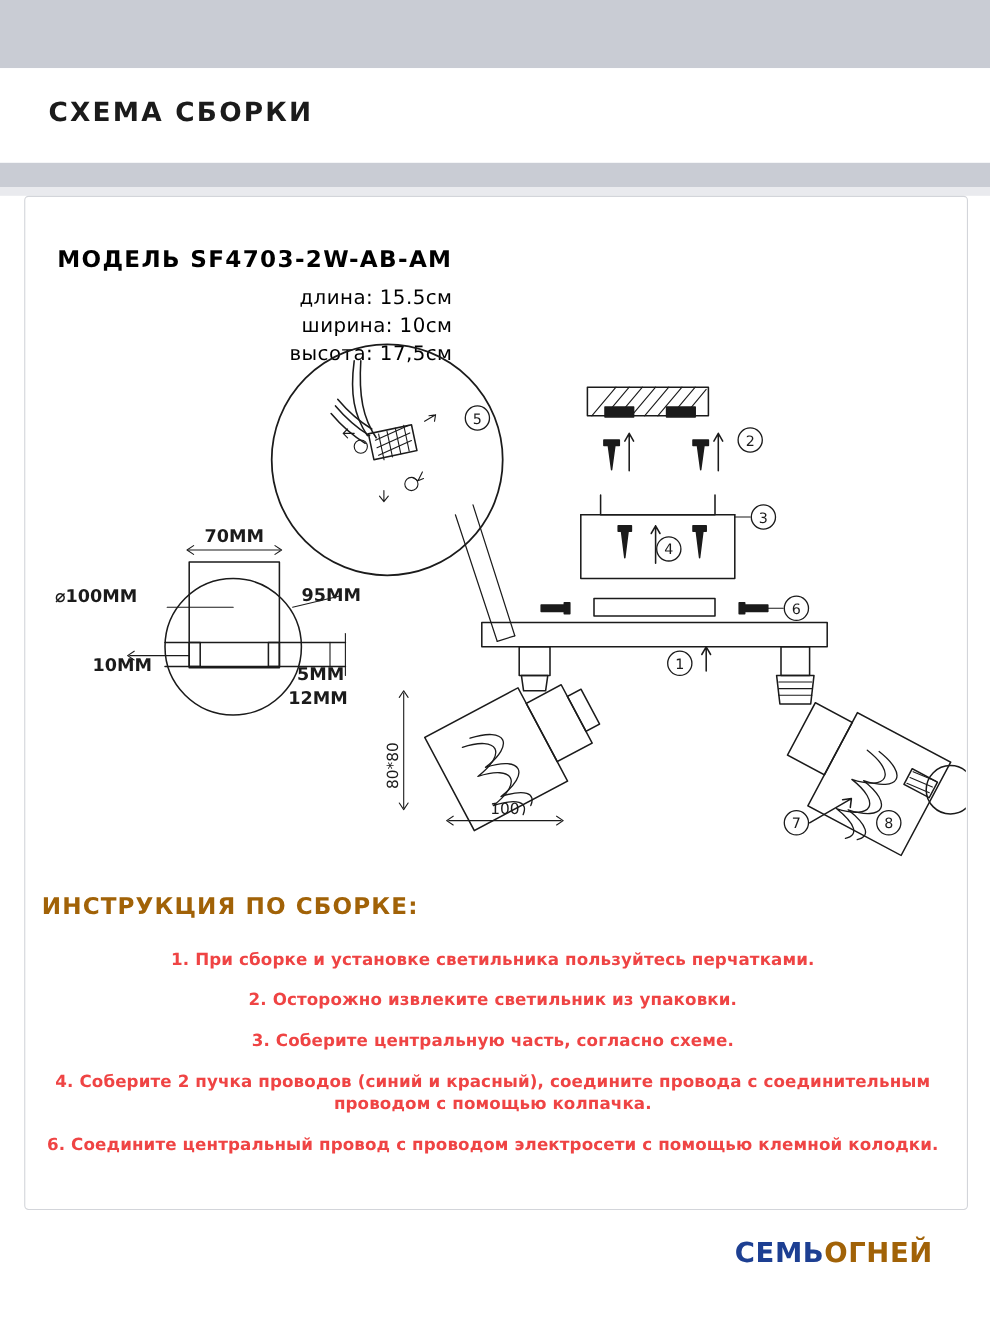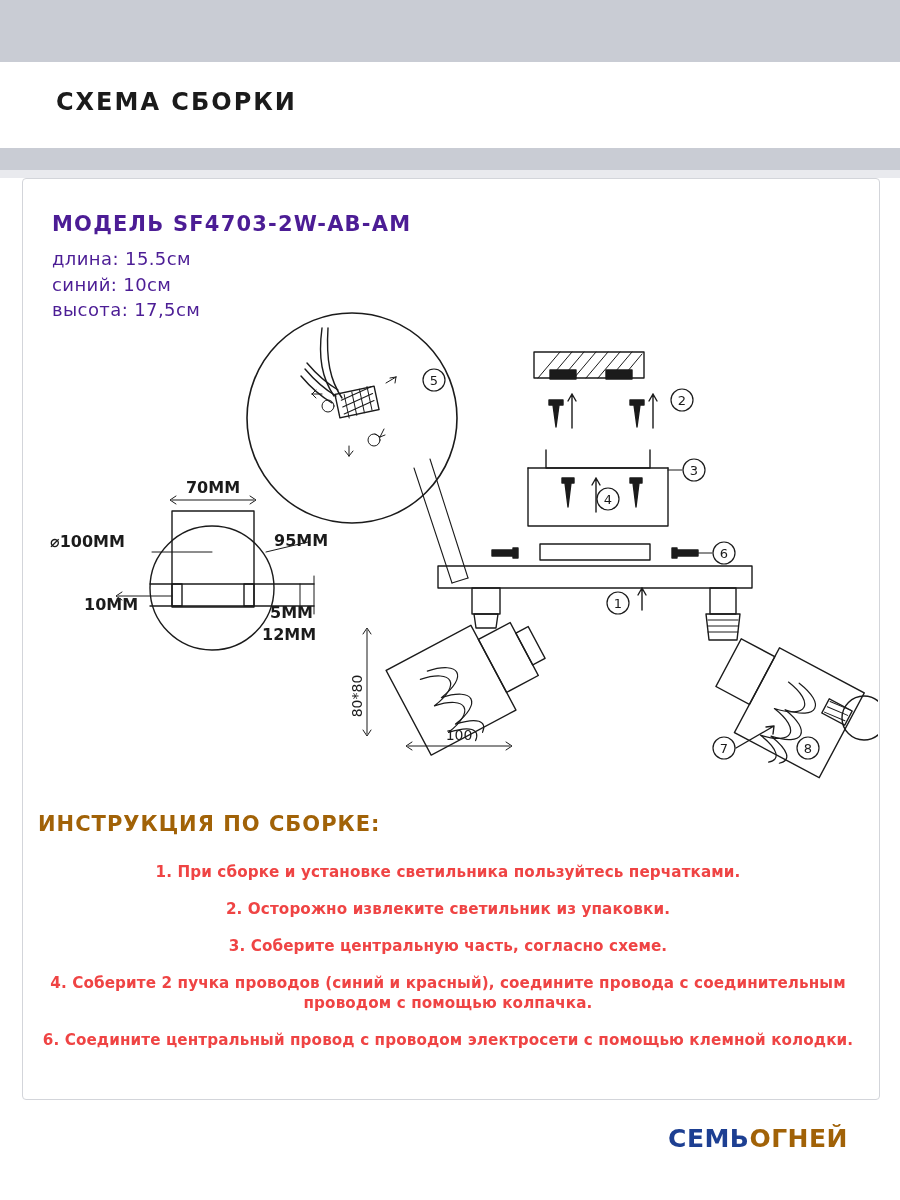--- a/index.html
+++ b/index.html
@@ -26,21 +26,21 @@
   }
   .band-title {
     position: absolute;
     left: 0; top: 62px;
     width: 900px; height: 86px;
     background: #ffffff;
     border-bottom: 0;
   }
   .band-title .ttl {
     position: absolute;
-    left: 56px; top: 26px;
+    left: 44px; top: 26px;
     font-size: 24px;
     font-weight: bold;
     letter-spacing: 2px;
     color: #1b1b1b;
   }
   .band-grey2 {
     position: absolute;
     left: 0; top: 148px;
     width: 900px; height: 22px;
     background: #c9ccd4;
@@ -57,22 +57,23 @@
     position: absolute;
     left: 22px; top: 178px;
     width: 856px; height: 920px;
     border: 1px solid #d3d5da;
     border-radius: 4px;
     background: #ffffff;
   }
   
   .model {
     position: absolute;
-    left: 52px; top: 212px;
-    color: #4c1d95;
+    left: 52px; top: 224px;
+    color: #000000;
+    text-align: right;
   }
   .model .mline1 {
     font-size: 21px;
     font-weight: bold;
     letter-spacing: 1.2px;
     margin-bottom: 10px;
   }
   .model .dim {
     font-size: 18px;
     line-height: 1.42;
@@ -130,21 +131,21 @@
     <div class="ttl">СХЕМА СБОРКИ</div>
   </div>
 
   <div class="band-grey2"></div>
 
   <div class="frame"></div>
 
   <div class="model">
     <div class="mline1">МОДЕЛЬ SF4703-2W-AB-AM</div>
     <div class="dim">длина: 15.5см</div>
-    <div class="dim">синий: 10см</div>
+    <div class="dim">ширина: 10см</div>
     <div class="dim">высота: 17,5см</div>
   </div>
 
   <div class="drawing">
     <svg width="856" height="640" viewBox="0 0 856 640" xmlns="http://www.w3.org/2000/svg">
       <g fill="none" stroke="#1b1b1b" stroke-width="1.4" stroke-linecap="round" stroke-linejoin="round">
 
         <ellipse cx="330" cy="240" rx="105" ry="105" stroke-width="1.6"></ellipse>
 
         <path d="M300 150 C296 180 300 200 312 218"></path>

